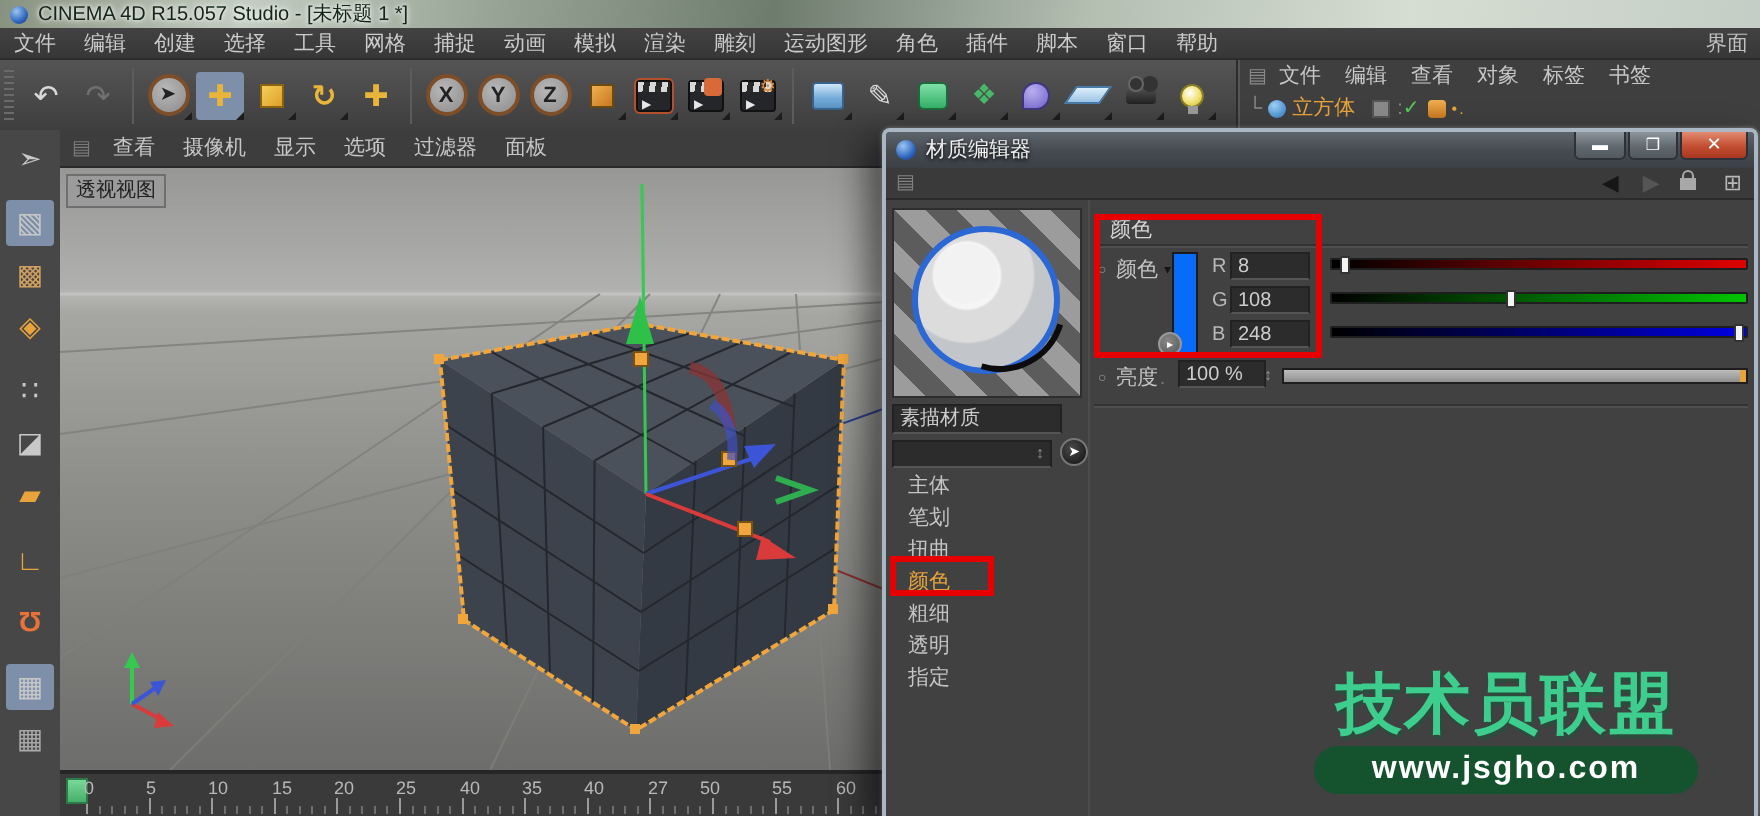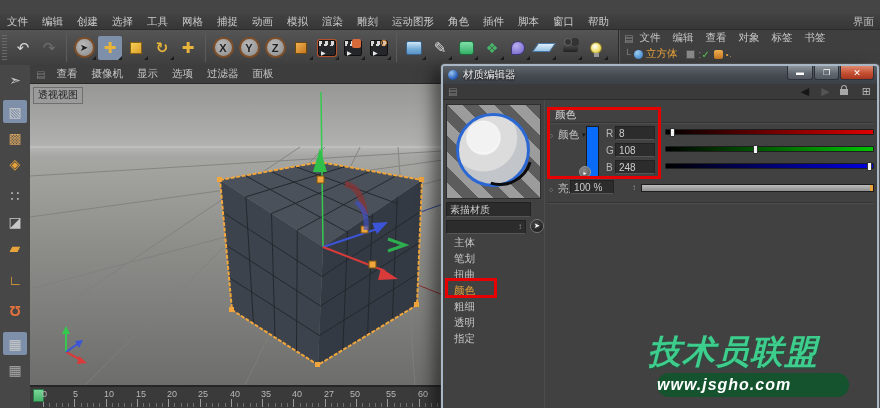--- a/index.html
+++ b/index.html
@@ -156,31 +156,35 @@
     background:radial-gradient(circle at 40% 35%,#8a8a8a,#555); border:1px solid #999; color:#fff; font-size:6px;
     display:flex; align-items:center; justify-content:center; }
   .slider { position:absolute; left:222px; width:209px; height:6px; border:1px solid #1e1e1e; border-radius:1px; }
   .handle { position:absolute; top:-2px; width:5px; height:9px; background:#f4f4f4; border:1px solid #333; }
   #bright-slider { position:absolute; left:198px; top:84px; width:233px; height:8px; border:1px solid #1e1e1e;
     background:linear-gradient(#bdbdbd,#8f8f8f); }
   #bright-slider::after { content:""; position:absolute; right:0; top:0; width:3px; height:100%; background:#e8a33a; }
   .leader { position:absolute; font-size:9px; color:#7f7f7f; letter-spacing:2px; }
 
   
-  #wm { left:648px; top:334px; width:210px; z-index:9;font-style:italic; }
+  #wm { left:648px; top:334px; width:210px; text-align:center; z-index:9; }
   #wm .t1 { font-size:33px; font-weight:bold; letter-spacing:1px; line-height:36px;
     text-shadow:1px 2px 0 rgba(20,90,60,.45); }
   #wm .pill { margin:3px auto 0; width:192px; border-radius:13px; color:#fff; font-weight:bold;
     font-size:16px; line-height:24px; letter-spacing:1px; }
 </style>
 </head>
 <body>
 
 <div id="app">
 
+  <div id="titlebar" class="abs">
+    <span class="app-ico"></span>
+    <span class="t">CINEMA 4D R15.057 Studio - [未标题 1 *]</span>
+  </div>
 
   <div id="menubar" class="abs">
     <span class="m">文件</span>
     <span class="m">编辑</span>
     <span class="m">创建</span>
     <span class="m">选择</span>
     <span class="m">工具</span>
     <span class="m">网格</span>
     <span class="m">捕捉</span>
     <span class="m">动画</span>
@@ -492,21 +496,21 @@
       <span class="spin" style="left:214px;top:63px">↕</span>
       <div class="slider" style="top:63px;background:linear-gradient(to right,#000,#0000e0)">
           <span class="handle" style="left:201px"></span>
         </div>
 
       <div class="ann" style="left:104px;top:7px;width:114px;height:72px;"></div>
 
       <span class="bullet" style="left:106px;top:86px">○</span>
       <span class="lbl" style="left:115px;top:82px">亮度</span>
       <span class="leader" style="left:137px;top:84px">. .</span>
-      <div class="field" style="left:127px;top:80px;width:44px;height:14px">100 %</div>
+      <div class="field" style="left:146px;top:80px;width:44px;height:14px">100 %</div>
       <span class="spin" style="left:189px;top:83px">↕</span>
       <div id="bright-slider"></div>
 
       <div class="hline" style="top:102px"></div>
     </div>
   </div>
 
   <div id="wm" class="abs">
     <div class="t1" style="color: rgb(61, 205, 140);">技术员联盟</div>
     <div class="pill" style="background: #14532d;">www.jsgho.com</div>

